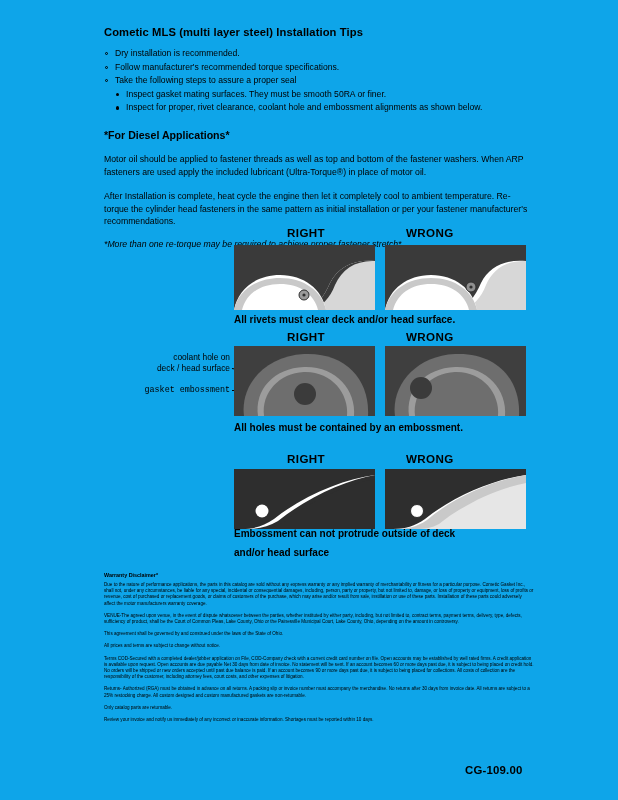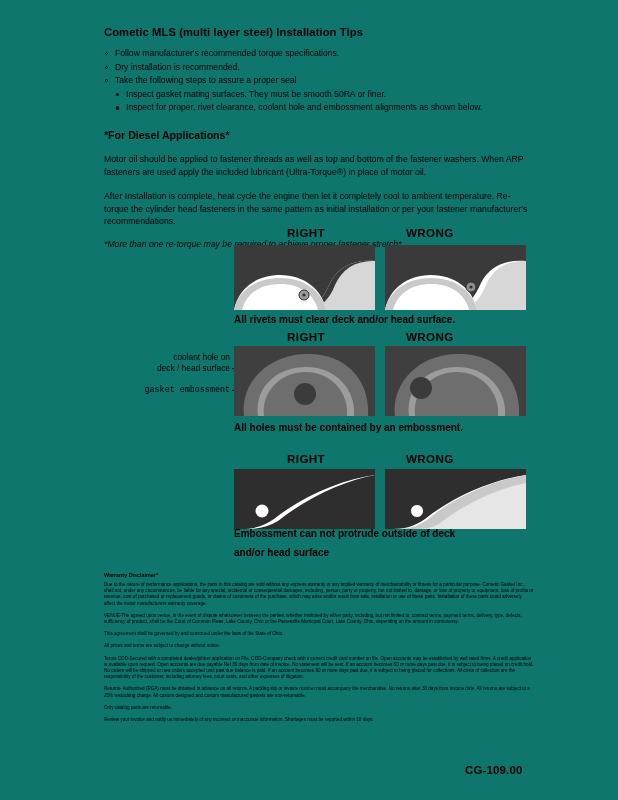--- a/index.html
+++ b/index.html
@@ -13,21 +13,21 @@
     position: relative;
     font-family: "Liberation Sans", sans-serif;
     color: #000000;
     overflow: hidden;
   }
   .page {
     position: absolute;
     left: 0; top: 0;
     width: 618px;
     height: 800px;
-    background: #0f766e;
+    background: #0ea5e9;
   }
   .content {
     position: absolute;
     left: 104px;
     top: 26px;
     width: 430px;
   }
   h1.title {
     font-size: 11.2px;
     font-weight: bold;
@@ -161,22 +161,22 @@
 </style>
 </head>
 <body>
 
 <div class="page">
 
   <div class="content">
     <h1 class="title">Cometic MLS (multi layer steel) Installation Tips</h1>
 
     <ul class="bullets">
+      <li>Dry installation is recommended.</li>
       <li>Follow manufacturer's recommended torque specifications.</li>
-      <li>Dry installation is recommended.</li>
       <li>Take the following steps to assure a proper seal</li>
     </ul>
     <ul class="subbullets">
       <li>Inspect gasket mating surfaces.  They must be smooth 50RA or finer.</li>
       <li>Inspect for proper, rivet clearance, coolant hole and embossment alignments as shown below.</li>
     </ul>
 
     <h2 class="subtitle">*For Diesel Applications*</h2>
     <p class="para">Motor oil should be applied to fastener threads as well as top and bottom of the fastener washers. When ARP fasteners are used apply the included lubricant (Ultra-Torque®) in place of motor oil.</p>
     <p class="para">After Installation is complete, heat cycle the engine then let it completely cool to ambient temperature. Re-torque the cylinder head fasteners in the same pattern as initial installation or per your fastener manufacturer's recommendations.</p>

